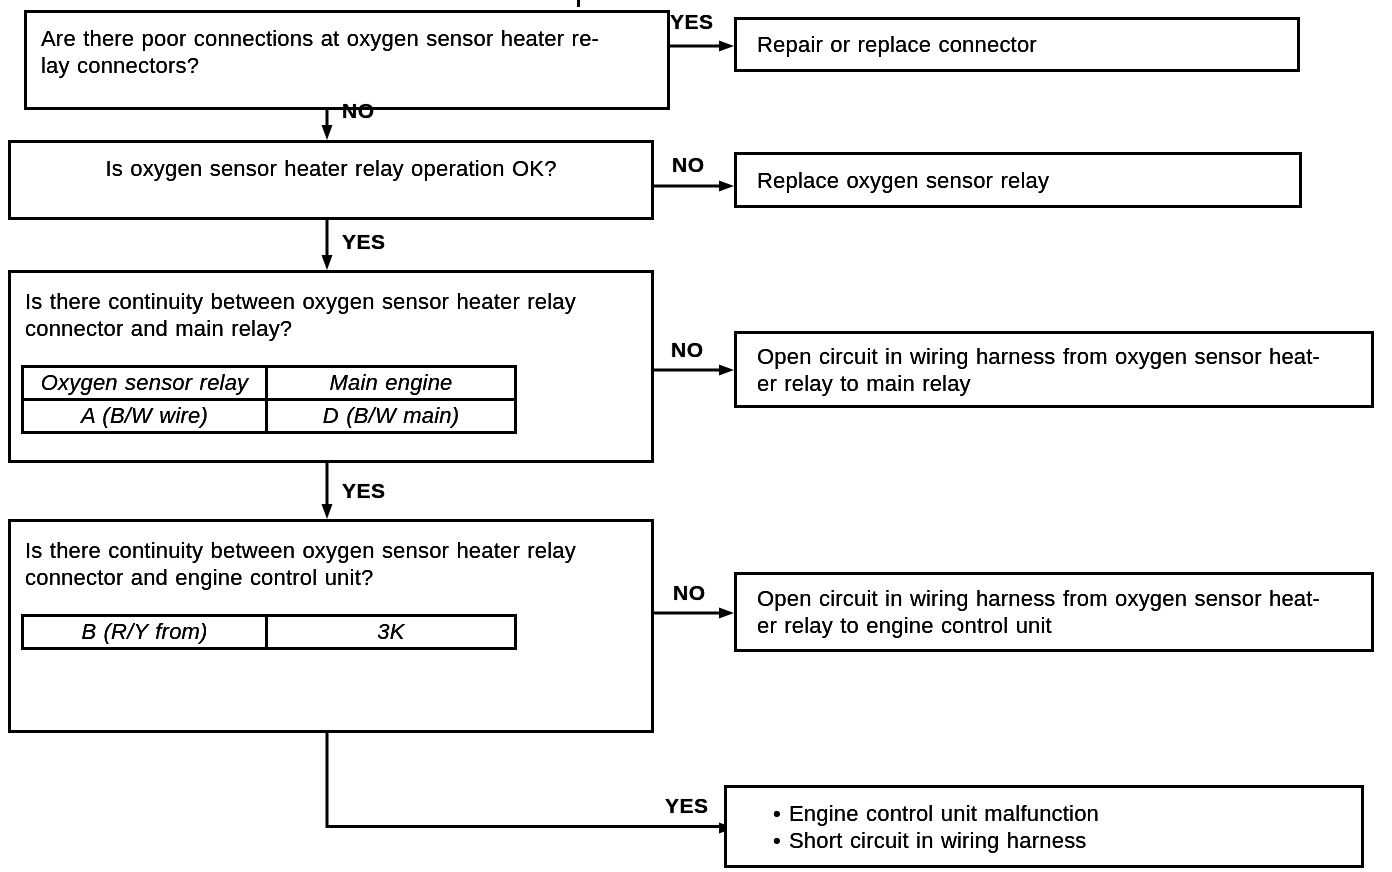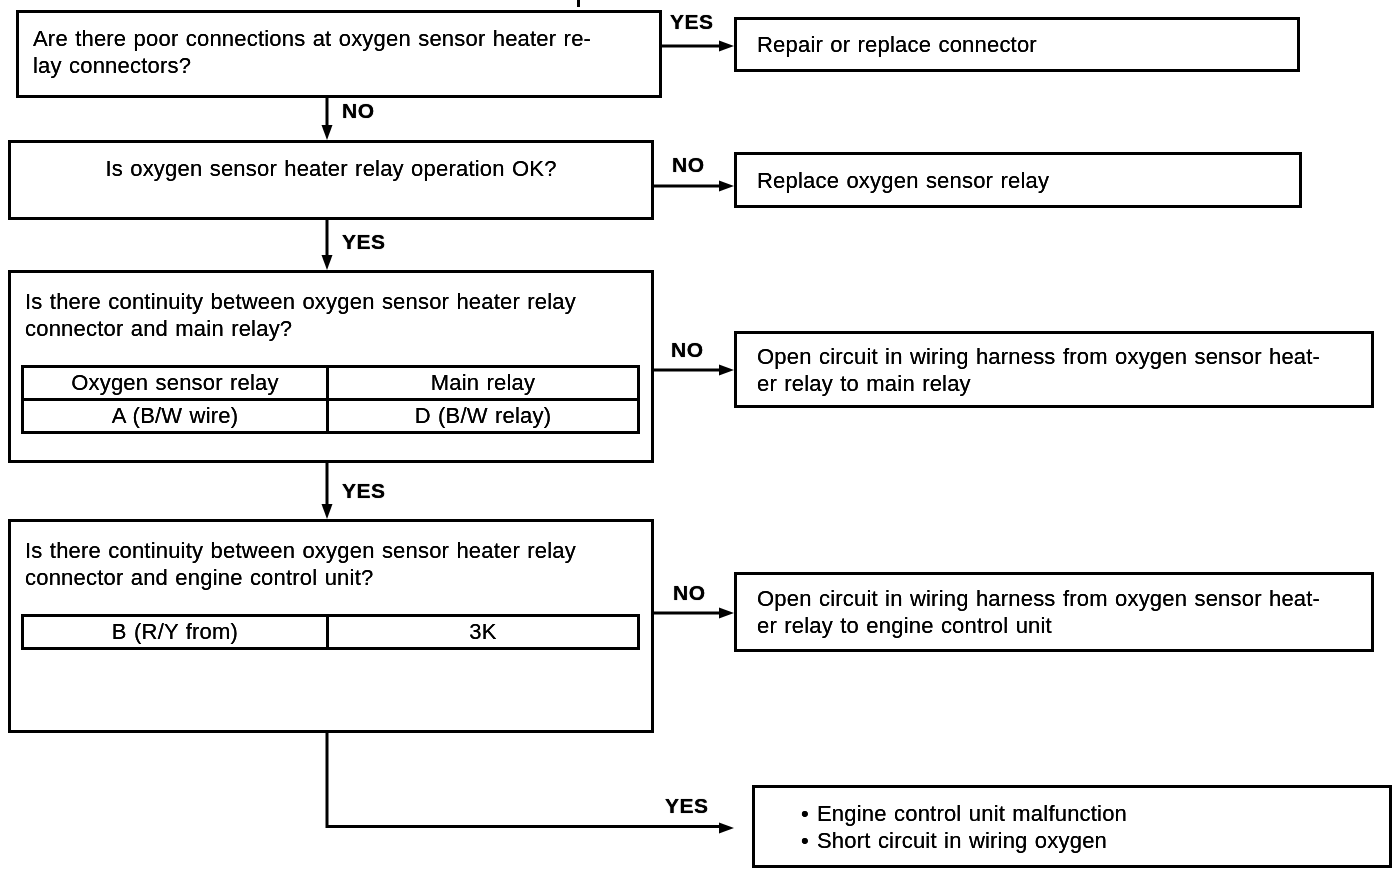--- a/index.html
+++ b/index.html
@@ -16,22 +16,22 @@
   .wires { position:absolute; left:0; top:0; width:1392px; height:872px; pointer-events:none; }
   .wires path { stroke:var(--ink); stroke-width:3; fill:none; }
   .wires polygon { fill:var(--ink); stroke:none; }
   .box { position:absolute; border:3px solid var(--ink); background:var(--paper); }
   .qtext { white-space:pre; line-height:27px; }
   .q1 .qtext, .q2 .qtext { padding:12px 14px 0 14px; }
   .q3 .qtext, .q4 .qtext { padding:15px 26px 0 14px; }
   .rbox { display:flex; align-items:center; padding:0 16px 0 20px; }
   .rtext { white-space:pre; line-height:27px; }
   .ctable {
-    position:relative; width:619px; margin:23px 0 12px 10px;
-    border:3px solid var(--ink); border-collapse:collapse; table-layout:fixed;
+    position:relative; width:496px; margin:23px 0 12px 10px;
+    border:3px solid var(--ink); border-collapse:collapse; table-layout:fixed;font-style:italic;
   }
   .ctable td {
     border:3px solid var(--ink); text-align:center; vertical-align:middle;
     height:30px; line-height:30px; padding:0; overflow:hidden;
   }
   .ctable col.c1 { width:49.5%; }
   .tag {
     position:absolute; font-weight:bold; font-size:21px; letter-spacing:.5px;
     line-height:22px; text-shadow:0 0 .7px currentColor;
   }
@@ -67,21 +67,21 @@
 
     <path d="M654 613 H723"></path>
     <polygon points="734,613 719,607.5 719,618.5"></polygon>
 
     <path d="M327 733 V826.5 H723"></path>
     <polygon points="734,828 719,822.5 719,833.5"></polygon>
   </svg>
 
   <div class="artifact" style="left:577px; top:0; width:3px; height:7px;"></div>
 
-  <div class="box q1" style="left:16px; top:10px; width:646px; height:88px;">
+  <div class="box q1" style="left:24px; top:10px; width:646px; height:100px;">
     <div class="qtext">Are there poor connections at oxygen sensor heater re-
 lay connectors?</div>
   </div>
 
   <div class="box rbox" style="left:734px; top:17px; width:566px; height:55px;">
     <div class="rtext">Repair or replace connector</div>
   </div>
 
   <div class="box q2" style="left:8px; top:140px; width:646px; height:80px;text-align:center;">
     <div class="qtext">Is oxygen sensor heater relay operation OK?</div>
@@ -95,25 +95,25 @@
     <div class="qtext">Is there continuity between oxygen sensor heater relay
 connector and main relay?</div>
     <table class="ctable">
       <colgroup>
           <col class="c1">
           <col class="c2">
         </colgroup>
       <tbody>
         <tr>
           <td>Oxygen sensor relay</td>
-          <td>Main relay</td>
+          <td>Main engine</td>
         </tr>
         <tr>
           <td>A (B/W wire)</td>
-          <td>D (B/W relay)</td>
+          <td>D (B/W main)</td>
         </tr>
       </tbody>
     </table>
   </div>
 
   <div class="box rbox" style="left:734px; top:331px; width:640px; height:77px;">
     <div class="rtext">Open circuit in wiring harness from oxygen sensor heat-
 er relay to main relay</div>
   </div>
 
@@ -132,24 +132,24 @@
         </tr>
       </tbody>
     </table>
   </div>
 
   <div class="box rbox" style="left:734px; top:572px; width:640px; height:80px;">
     <div class="rtext">Open circuit in wiring harness from oxygen sensor heat-
 er relay to engine control unit</div>
   </div>
 
-  <div class="box rbox" style="left:752px; top:785px; width:640px; height:83px;padding-left:46px;">
+  <div class="box rbox" style="left:724px; top:785px; width:640px; height:83px;padding-left:46px;">
     <ul class="bullets">
       <li><span class="dot">•</span><span>Engine control unit malfunction</span></li>
-      <li><span class="dot">•</span><span>Short circuit in wiring oxygen</span></li>
+      <li><span class="dot">•</span><span>Short circuit in wiring harness</span></li>
     </ul>
   </div>
 
   <div class="tag" style="left:670px; top:11px;">YES</div>
   <div class="tag" style="left:342px; top:100px;">NO</div>
   <div class="tag" style="left:672px; top:154px;">NO</div>
   <div class="tag" style="left:342px; top:231px;">YES</div>
   <div class="tag" style="left:671px; top:339px;">NO</div>
   <div class="tag" style="left:342px; top:480px;">YES</div>
   <div class="tag" style="left:673px; top:582px;">NO</div>

